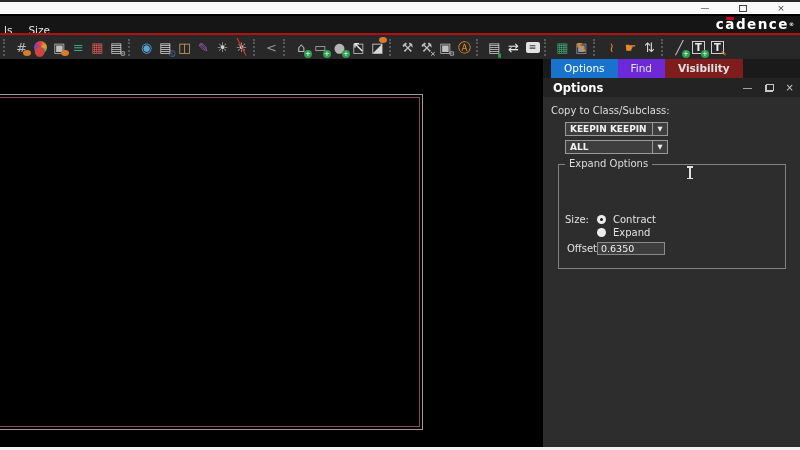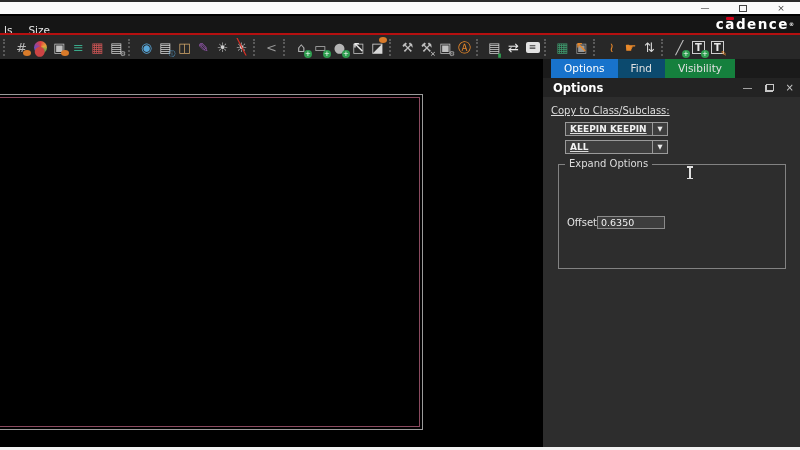--- a/index.html
+++ b/index.html
@@ -50,31 +50,31 @@
   
   .canvas { position:absolute; left:0; top:59px; width:543px; height:388px; background:#000; overflow:hidden; }
   .outline-outer { position:absolute; left:-6px; top:35px; width:429px; height:336px;
     border:1px solid #9b9b9b; }
   .outline-inner { position:absolute; left:-4px; top:38px; width:424px; height:330px;
     border:1px solid #8a4a5f; }
 
   
   .panel { position:absolute; left:543px; top:59px; width:257px; height:388px; background:#2d2d2d; }
   .tabbar { height:19px; background:#1a1a1a; display:flex; align-items:stretch; padding-left:8px; }
-  .tab { font-size:10.5px; color:#e0e0e0; padding:3px 13px 0 13px; cursor:pointer; background:#0c4a6e; }
+  .tab { font-size:10.5px; color:#e0e0e0; padding:3px 13px 0 13px; cursor:pointer; background:#6d28d9; }
   .tab.active { background:#1873cc; color:#fff; }
-  .tab:nth-child(3) { background:#15803d; }
+  .tab:nth-child(3) { background:#7f1d1d;font-weight:bold; }
   .panel-header { height:19px; background:#232323; display:flex; align-items:center; }
   .panel-title { color:#fff; font-size:11.5px; font-weight:bold; padding-left:10px; flex:1; }
   .panel-ctl { color:#c8c8c8; font-size:10px; padding:0 6px; cursor:pointer; }
   .float-ico { position:relative; width:9px; height:8px; margin:0 6px; cursor:pointer; }
   .float-ico::before { content:""; position:absolute; left:0; bottom:0; width:6px; height:5px; border:1px solid #c8c8c8; }
   .float-ico::after { content:""; position:absolute; right:0; top:0; width:6px; height:5px; border:1px solid #c8c8c8; background:#232323; }
 
-  .panel-body { position:relative; padding:6px 8px 12px 8px; color:#ddd;text-decoration:underline; }
+  .panel-body { position:relative; padding:6px 8px 12px 8px; color:#ddd; }
   .field-label { font-size:10px; color:#ddd; margin:2px 0 6px 0; }
   .dropdown { position:relative; width:103px; height:14px; background:#3e3e3e;
     border:1px solid #9a9a9a; margin:0 0 4px 14px; cursor:pointer; }
   .dd-value { font-size:9px; font-weight:bold; color:#f2f2f2; line-height:12px; padding-left:4px;
     display:block; white-space:nowrap; overflow:hidden; }
   .dd-arrow { position:absolute; right:0; top:0; bottom:0; width:15px; border-left:1px solid #9a9a9a;
     display:flex; align-items:center; justify-content:center; font-size:6.5px; color:#ececec; }
 
   .groupbox { position:relative; margin:10px 6px 0 7px; height:105px; border:1px solid #828282; }
   .group-title { position:absolute; top:-7px; left:6px; background:#2d2d2d; padding:0 4px;
@@ -278,20 +278,32 @@
       </div>
 
       <div class="dropdown" data-name="subclass-dropdown">
         <span class="dd-value" data-name="subclass-dropdown-value">ALL</span>
         <span class="dd-arrow" data-name="chevron-down-icon">▼</span>
       </div>
 
       <div class="groupbox" data-name="shape-options-group">
         <span class="group-title" data-name="shape-options-title">Expand Options</span>
         <div class="group-rows" data-name="shape-options-rows">
+          <div data-name="size-options">
+              <div class="opt-row" data-name="size-option-row">
+                <span class="row-label" data-name="size-label">Size:</span>
+                <span class="radio checked" data-name="size-radio-contract"></span>
+                <span class="opt-text" data-name="size-option-label">Contract</span>
+              </div>
+              <div class="opt-row" data-name="size-option-row">
+                <span class="row-label" data-name="size-label-spacer"></span>
+                <span class="radio" data-name="size-radio-expand"></span>
+                <span class="opt-text" data-name="size-option-label">Expand</span>
+              </div>
+            </div>
           <div class="opt-row offset-row" data-name="offset-row">
             <span class="row-label" data-name="offset-label">Offset:</span>
             <input class="offset-input" type="text" data-name="offset-input" value="0.6350" style="">
           </div>
         </div>
       </div>
 
       <span class="ibeam" data-name="text-cursor"></span>
     </div>
   </div>

